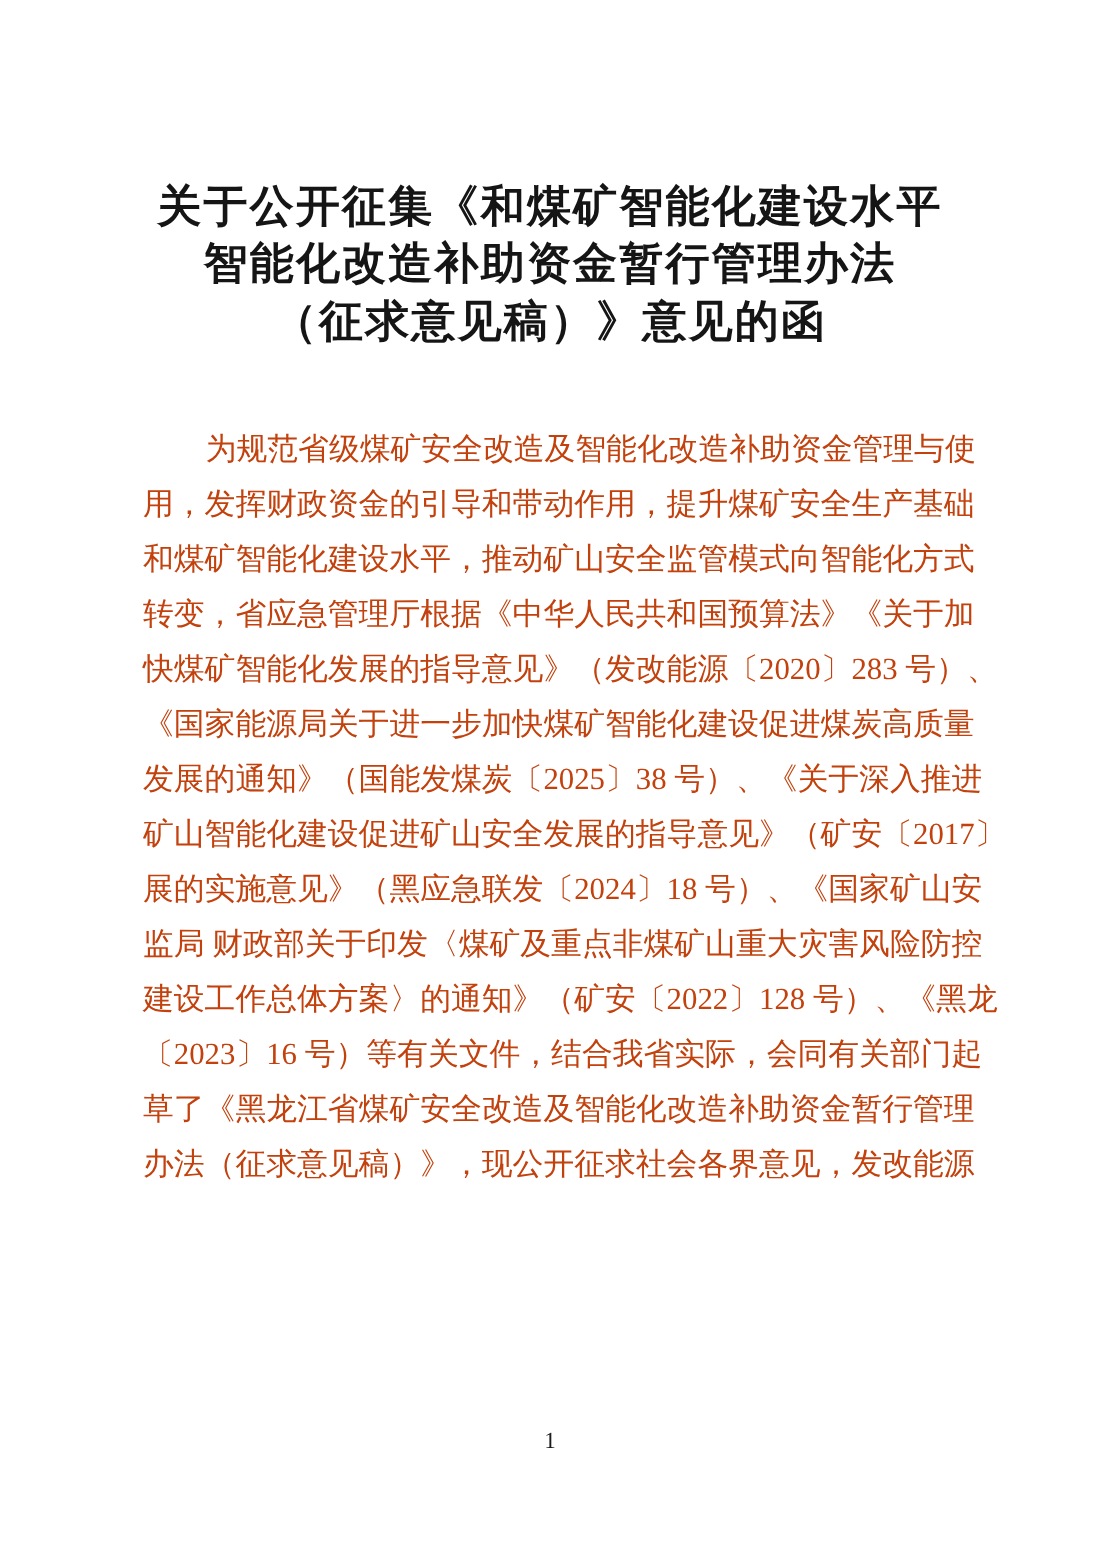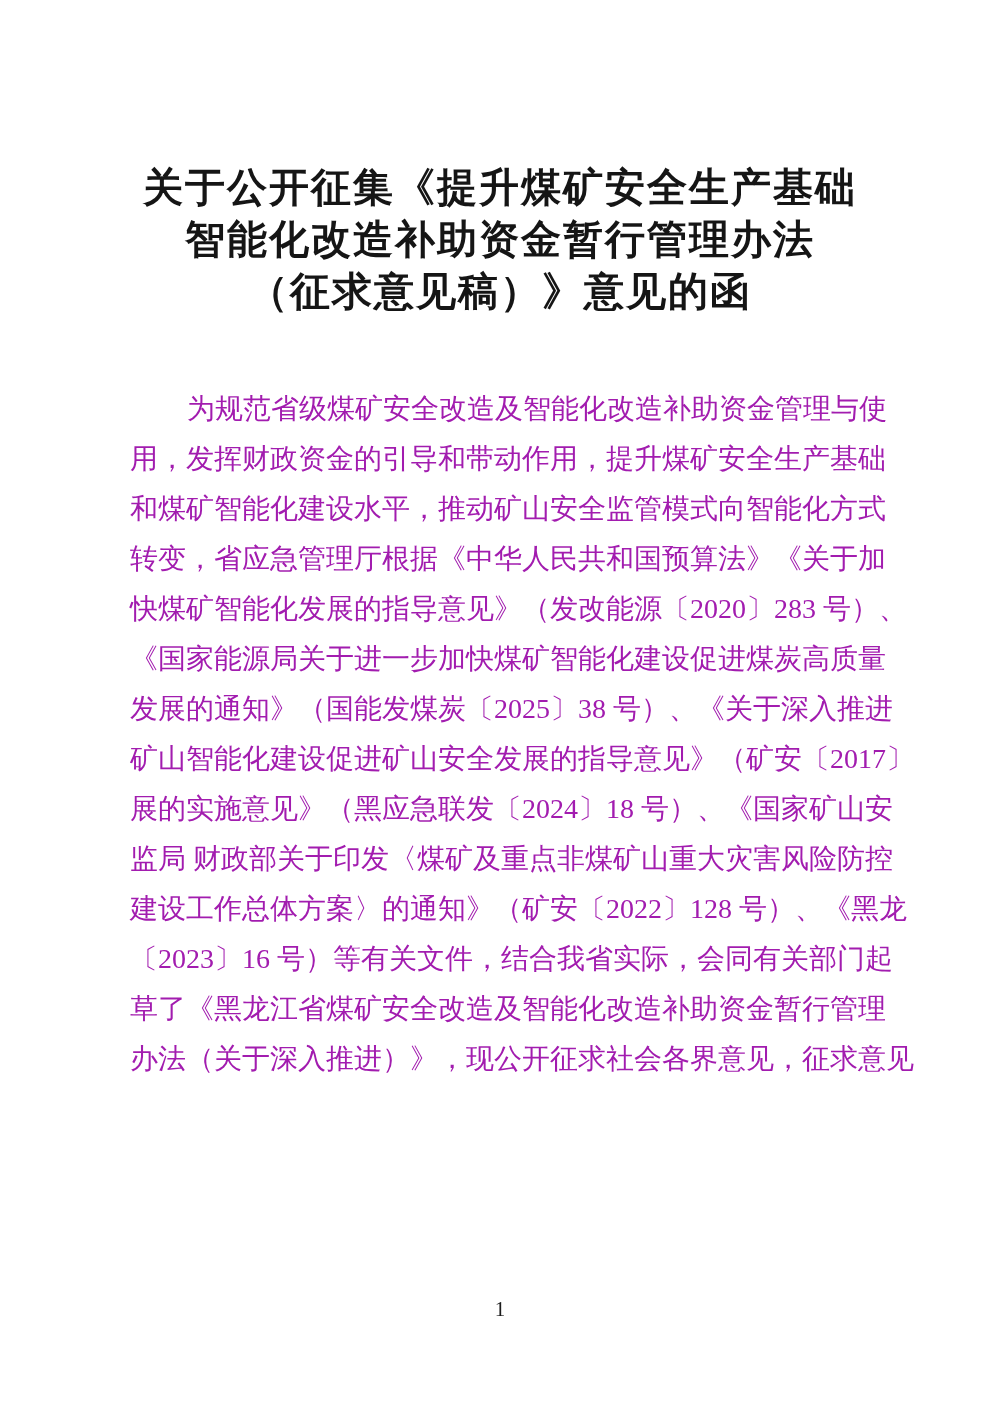--- a/index.html
+++ b/index.html
@@ -27,21 +27,21 @@
     letter-spacing: 2px;
   }
   .doc-title .title-line {
     height: 52px;
   }
   .doc-body {
     margin: 66px auto 0 auto;
     width: 740px;
     font-size: 28px;
     line-height: 50px;
-    color: #a21caf;
+    color: #c2410c;
   }
   .body-line {
     height: 50px;
     text-align: justify;
     text-align-last: justify;
     white-space: nowrap;
   }
   .body-line.indented {
     text-indent: 57px;
   }
@@ -54,37 +54,37 @@
     font-size: 21px;
     color: #1c1c1c;
   }
 </style>
 </head>
 <body>
 
 <div class="page">
 
   <div class="doc-title">
-    <div class="title-line">关于公开征集《提升煤矿安全生产基础</div>
+    <div class="title-line">关于公开征集《和煤矿智能化建设水平</div>
     <div class="title-line">智能化改造补助资金暂行管理办法</div>
     <div class="title-line">（征求意见稿）》意见的函</div>
   </div>
 
   <div class="doc-body">
     <div class="body-line indented">为规范省级煤矿安全改造及智能化改造补助资金管理与使</div>
     <div class="body-line">用，发挥财政资金的引导和带动作用，提升煤矿安全生产基础</div>
     <div class="body-line">和煤矿智能化建设水平，推动矿山安全监管模式向智能化方式</div>
     <div class="body-line">转变，省应急管理厅根据《中华人民共和国预算法》《关于加</div>
     <div class="body-line">快煤矿智能化发展的指导意见》（发改能源〔2020〕283 号）、</div>
     <div class="body-line">《国家能源局关于进一步加快煤矿智能化建设促进煤炭高质量</div>
     <div class="body-line">发展的通知》（国能发煤炭〔2025〕38 号）、《关于深入推进</div>
     <div class="body-line">矿山智能化建设促进矿山安全发展的指导意见》（矿安〔2017〕</div>
     <div class="body-line">展的实施意见》（黑应急联发〔2024〕18 号）、《国家矿山安</div>
     <div class="body-line">监局 财政部关于印发〈煤矿及重点非煤矿山重大灾害风险防控</div>
     <div class="body-line">建设工作总体方案〉的通知》（矿安〔2022〕128 号）、《黑龙</div>
     <div class="body-line">〔2023〕16 号）等有关文件，结合我省实际，会同有关部门起</div>
     <div class="body-line">草了《黑龙江省煤矿安全改造及智能化改造补助资金暂行管理</div>
-    <div class="body-line">办法（关于深入推进）》，现公开征求社会各界意见，征求意见</div>
+    <div class="body-line">办法（征求意见稿）》，现公开征求社会各界意见，发改能源</div>
   </div>
 
   <div class="page-footer">1</div>
 
 </div>
 
 </body></html>

